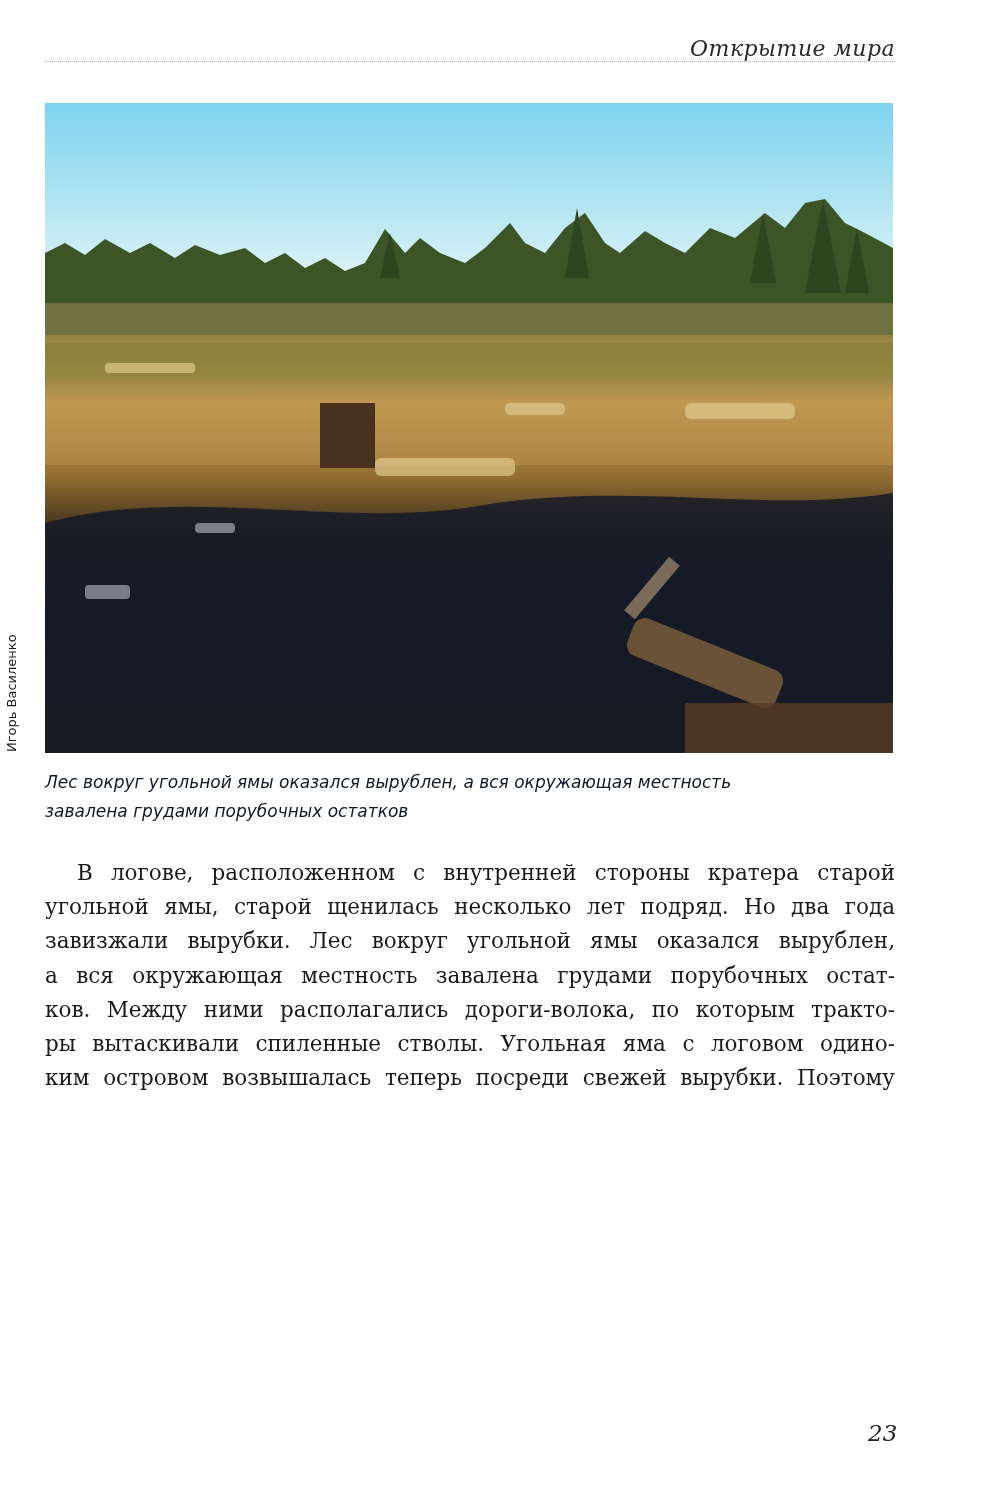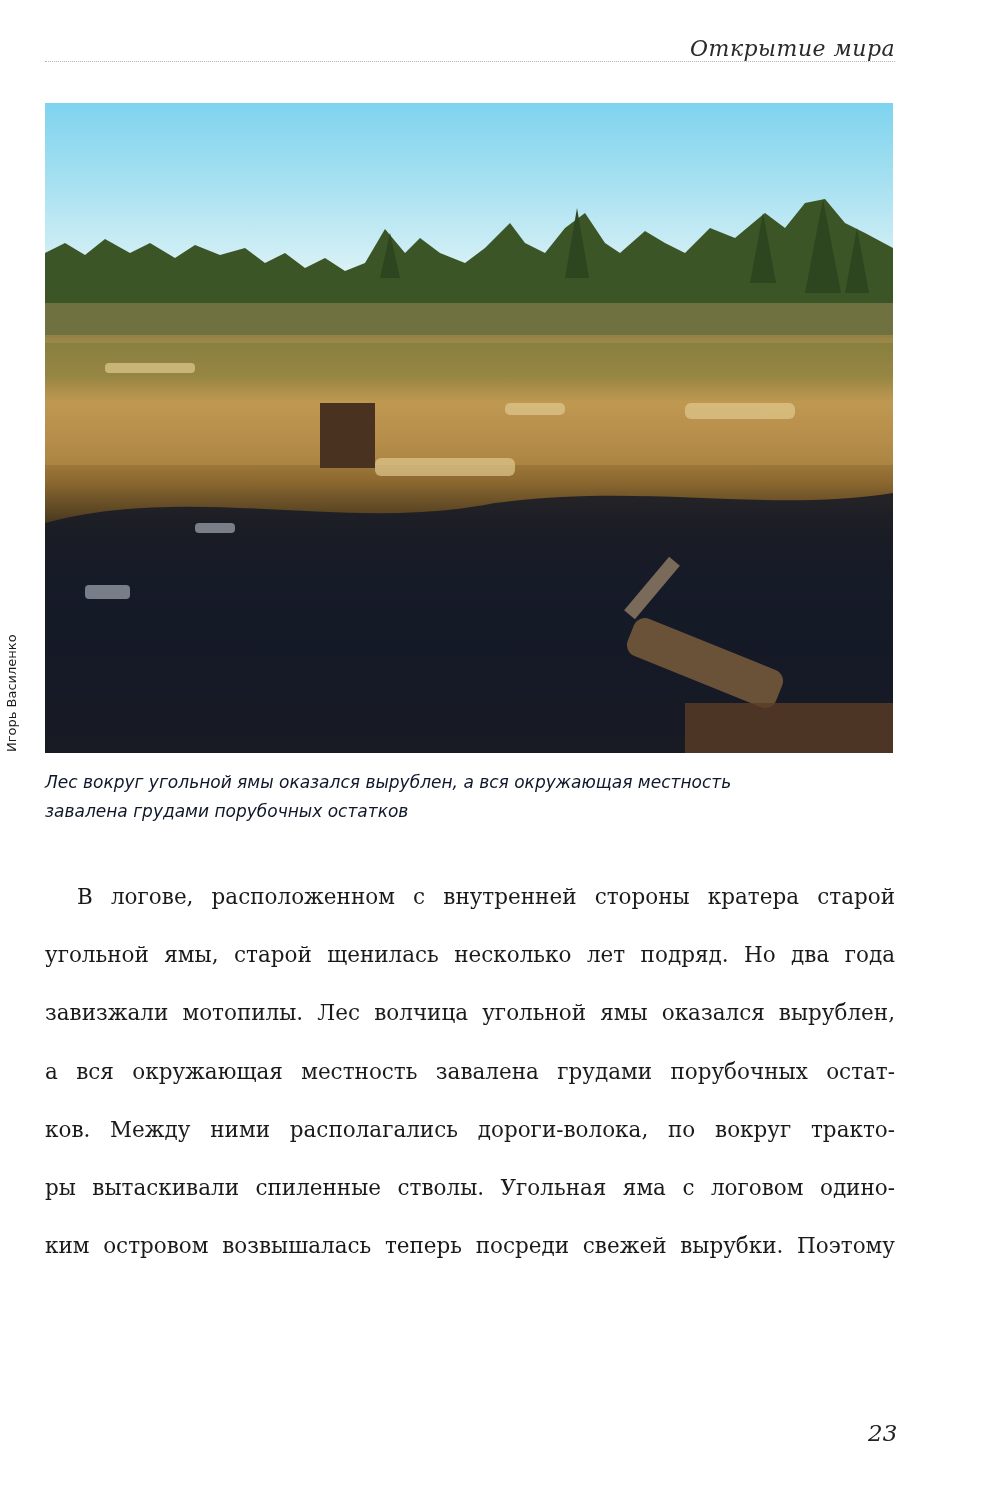--- a/index.html
+++ b/index.html
@@ -38,21 +38,21 @@
       position: absolute; left: 45px; top: 768px; width: 860px;
       font-family: "DejaVu Sans", sans-serif; font-style: italic;
       font-size: 17px; line-height: 29px; color: #0f172a;
     }
 
     .body-text {
       position: absolute; left: 45px; top: 856px; width: 850px;
       font-family: "DejaVu Serif", serif; font-size: 21.5px; line-height: 34.2px;
       color: #1a1a1a;
     }
-    .body-text .line { display: block; white-space: nowrap; text-align: justify; text-align-last: justify; margin-top: 24px; }
+    .body-text .line { display: block; white-space: nowrap; text-align: justify; text-align-last: justify; }
     .body-text .line.first { text-indent: 32px; }
     .body-text .line.last { text-align-last: left; }
 
     .page-number {
       position: absolute; left: 868px; top: 1420px;
       font-family: "DejaVu Serif", serif; font-style: italic;
       font-size: 23px; color: #222; text-align: right;
     }
   </style>
 </head>
@@ -100,20 +100,20 @@
 <div class="photo-credit">Игорь Василенко</div>
 
 <div class="caption">
   <div>Лес вокруг угольной ямы оказался вырублен, а вся окружающая местность</div>
   <div>завалена грудами порубочных остатков</div>
 </div>
 
 <div class="body-text">
   <span class="line first">В логове, расположенном с внутренней стороны кратера старой</span>
   <span class="line">угольной ямы, старой щенилась несколько лет подряд. Но два года</span>
-  <span class="line">завизжали мотопилы. Лес волчица угольной ямы оказался вырублен,</span>
+  <span class="line">завизжали вырубки. Лес вокруг угольной ямы оказался вырублен,</span>
   <span class="line">а вся окружающая местность завалена грудами порубочных остат-</span>
-  <span class="line">ков. Между ними располагались дороги-волока, по вокруг тракто-</span>
+  <span class="line">ков. Между ними располагались дороги-волока, по которым тракто-</span>
   <span class="line">ры вытаскивали спиленные стволы. Угольная яма с логовом одино-</span>
   <span class="line">ким островом возвышалась теперь посреди свежей вырубки. Поэтому</span>
 </div>
 
 <div class="page-number">23</div>
 
 </body></html>

